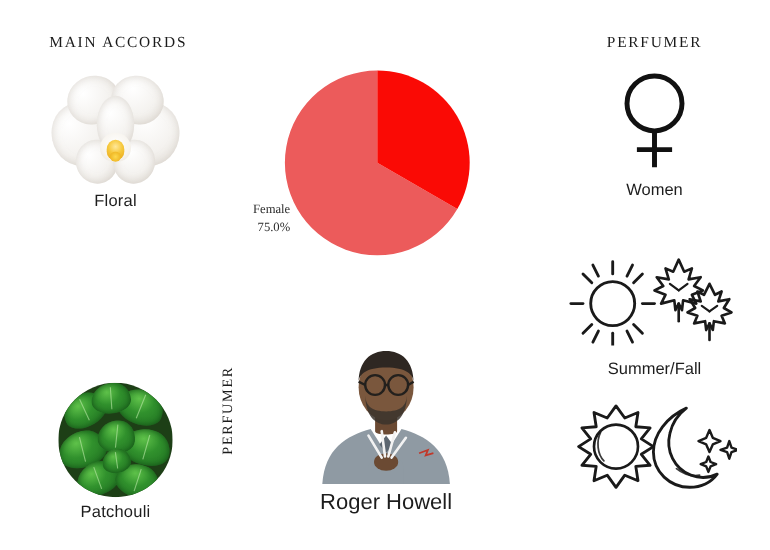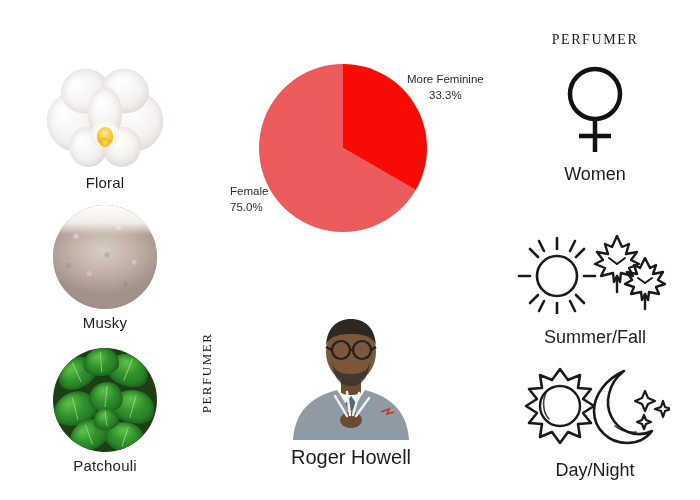--- a/index.html
+++ b/index.html
@@ -137,21 +137,21 @@
     width: 172px; height: 172px;
   }
   .pie-label {
     position: absolute;
     font-size: 11.5px;
     color: #2b2b2b;
     line-height: 1.35;
     white-space: nowrap;
   }
   #pie-label-0 { left: 407px; top: 72px; text-align: center; }
-  #pie-label-1 { left: 230px; top: 184px; text-align: left; }
+  #pie-label-1 { left: 230px; top: 184px; text-align: right; font-family: Liberation Serif, serif; }
   .pie-label .pct { display: block; }
 
   
   #perfumer-vertical {
     position: absolute;
     left: 199px; top: 318px;
     width: 110px; height: 22px;
     transform: rotate(-90deg);
     transform-origin: 55px 55px;
     font-family: "Liberation Serif", serif;
@@ -177,61 +177,52 @@
   
   .detail-item {
     position: absolute;
     left: 500px;
     width: 190px;
     text-align: center;
   }
   .detail-icon { height: 96px; display: flex; align-items: center; justify-content: center; }
   .detail-label {
     display: block; margin-top: 6px;
-    font-size: 18px; font-weight: 300; color: #1d1d1d;
+    font-size: 15px; font-weight: 300; color: #1d1d1d;
   }
   #detail-0 { top: 62px; }
   #detail-1 { top: 225px; }
   #detail-2 { top: 358px; }
 </style>
 </head>
 <body>
 
 <div id="page">
 
+  <div class="section-heading" id="heading-accords">MAIN ACCORDS</div>
 
   <div class="section-heading" id="heading-details">PERFUMER</div>
 
   <div class="accord-item" id="accord-0">
     <div class="accord-media">
       <div class="orchid">
         <div class="petal p-side-l"></div>
         <div class="petal p-side-r"></div>
         <div class="petal p-top-l"></div>
         <div class="petal p-top-r"></div>
         <div class="petal p-bot-l"></div>
         <div class="petal p-bot-r"></div>
         <div class="petal p-mid"></div>
         <div class="orchid-lip"></div>
         <div class="orchid-core"></div>
       </div>
     </div>
     <span class="accord-label">Floral</span>
   </div>
 
-  <div class="accord-item" id="accord-1">
-    <div class="accord-media">
-      <div class="circle-media">
-        <div class="musk"></div>
-        <div class="musk-top"></div>
-        <div class="musk-grain"></div>
-      </div>
-    </div>
-    <span class="accord-label">Musky</span>
-  </div>
 
   <div class="accord-item" id="accord-2">
     <div class="accord-media">
       <div class="circle-media">
         <div class="patch">
           <div class="leaf" style="width:40px;height:30px;left:4px;top:10px;transform:rotate(-25deg)"></div>
           <div class="leaf" style="width:42px;height:32px;left:54px;top:6px;transform:rotate(22deg)"></div>
           <div class="leaf" style="width:36px;height:28px;left:30px;top:0px;transform:rotate(-4deg)"></div>
           <div class="leaf" style="width:44px;height:33px;left:0px;top:44px;transform:rotate(-14deg)"></div>
           <div class="leaf" style="width:44px;height:33px;left:58px;top:42px;transform:rotate(16deg)"></div>
@@ -247,24 +238,20 @@
 
   <div id="pie-wrap">
     <svg id="pie" viewBox="0 0 172 172">
 
       <path fill="#EC5B5B" d="M86,86 L86,2 A84,84 0 1,0 158.74,128 Z"></path>
 
       <path fill="#FA0A05" d="M86,86 L86,2 A84,84 0 0,1 158.74,128 Z"></path>
     </svg>
   </div>
 
-  <div class="pie-label" id="pie-label-0">
-    <span>More Feminine</span>
-    <span class="pct">33.3%</span>
-  </div>
 
   <div class="pie-label" id="pie-label-1">
     <span>Female</span>
     <span class="pct">75.0%</span>
   </div>
 
   <div id="perfumer-vertical">PERFUMER</div>
 
   <div id="perfumer-card">
     <div id="perfumer-photo">
@@ -364,16 +351,15 @@
         <path d="M26,30 C22,38 23,50 29,56" fill="none" stroke="#1a1a1a" stroke-width="1.6" stroke-linecap="round" opacity=".85"></path>
 
         <path d="M104,8 C86,16 74,32 74,48 C74,66 89,80 107,80 C117,80 126,76 132,68 C124,72 116,72 108,69 C93,63 85,47 89,31 C91,22 96,14 104,8 Z" fill="none" stroke="#1a1a1a" stroke-width="2.6" stroke-linejoin="round"></path>
         <path d="M95,63 C101,68 109,70 116,69" fill="none" stroke="#1a1a1a" stroke-width="1.6" stroke-linecap="round" opacity=".85"></path>
 
         <path d="M125,28 L128,35 L135,38 L128,41 L125,48 L122,41 L115,38 L122,35 Z" fill="none" stroke="#1a1a1a" stroke-width="2.2" stroke-linejoin="round"></path>
         <path d="M143,38 L145,44 L151,46 L145,48 L143,54 L141,48 L135,46 L141,44 Z" fill="none" stroke="#1a1a1a" stroke-width="2.2" stroke-linejoin="round"></path>
         <path d="M124,52 L126,57 L131,59 L126,61 L124,66 L122,61 L117,59 L122,57 Z" fill="none" stroke="#1a1a1a" stroke-width="2.2" stroke-linejoin="round"></path>
       </svg>
     </div>
-    <span class="detail-label">Day/Night</span>
   </div>
 
 </div>
 
 </body></html>

